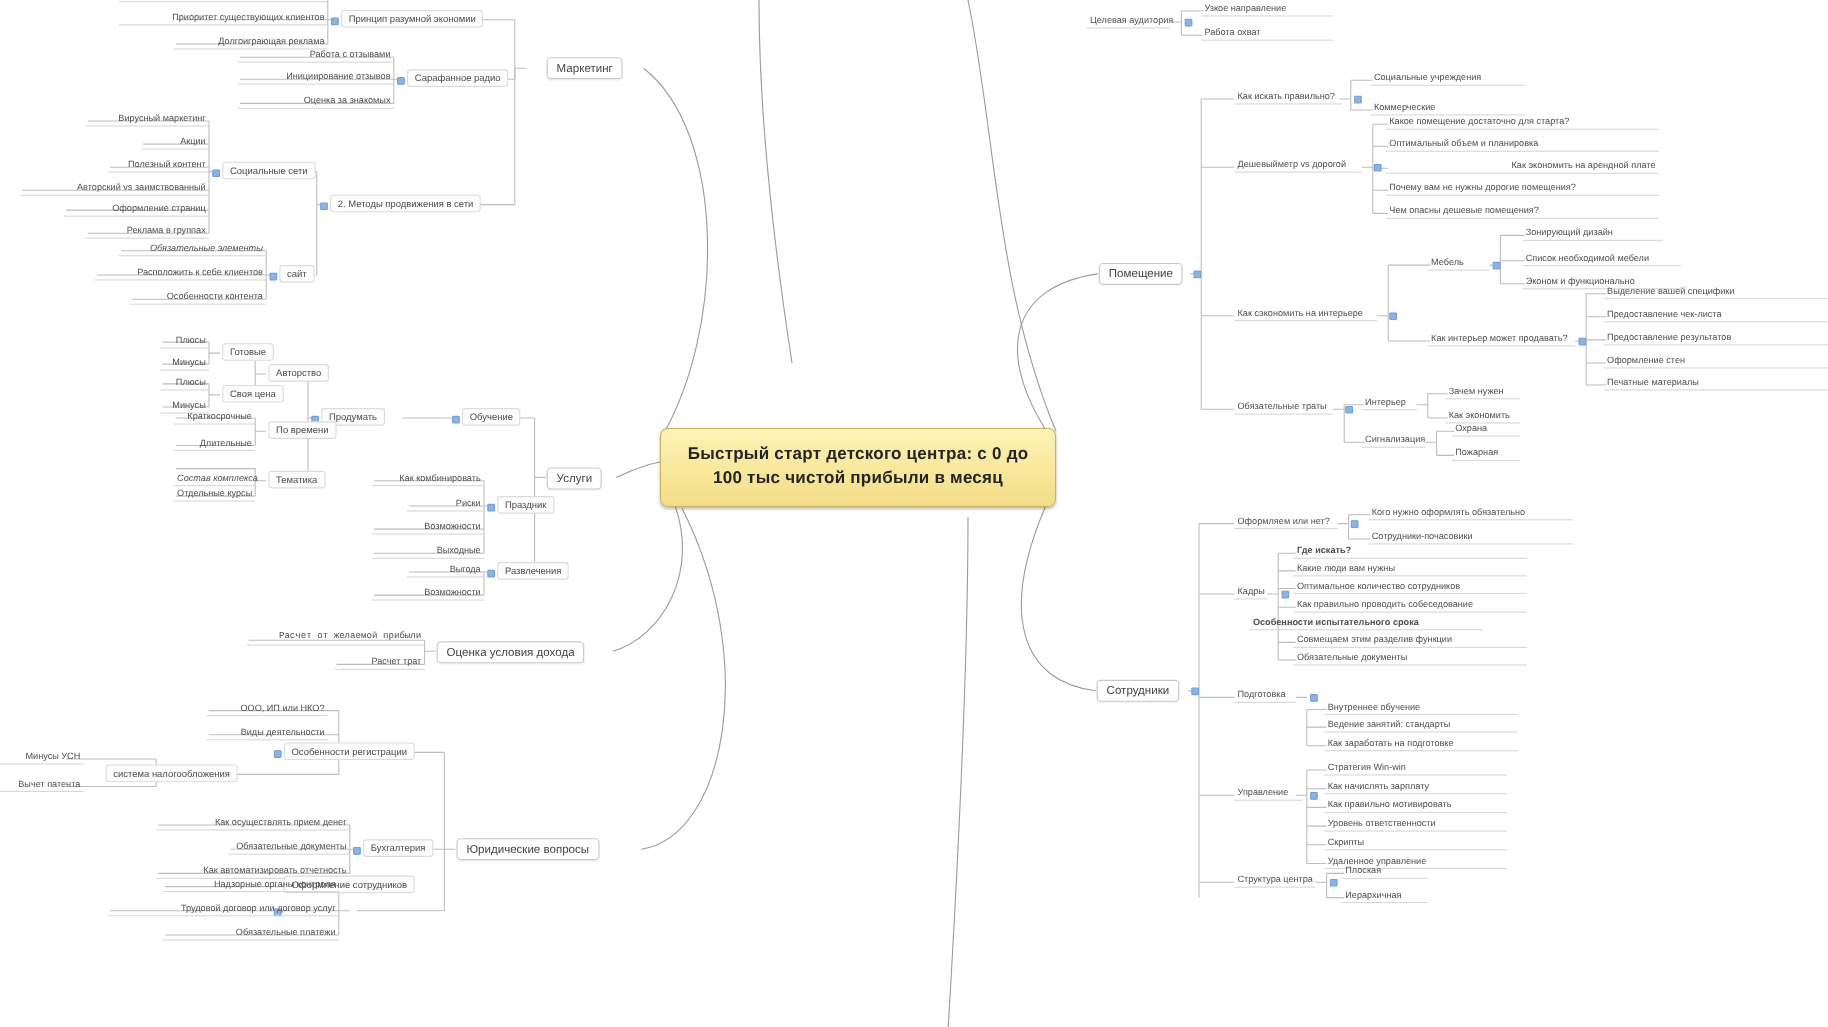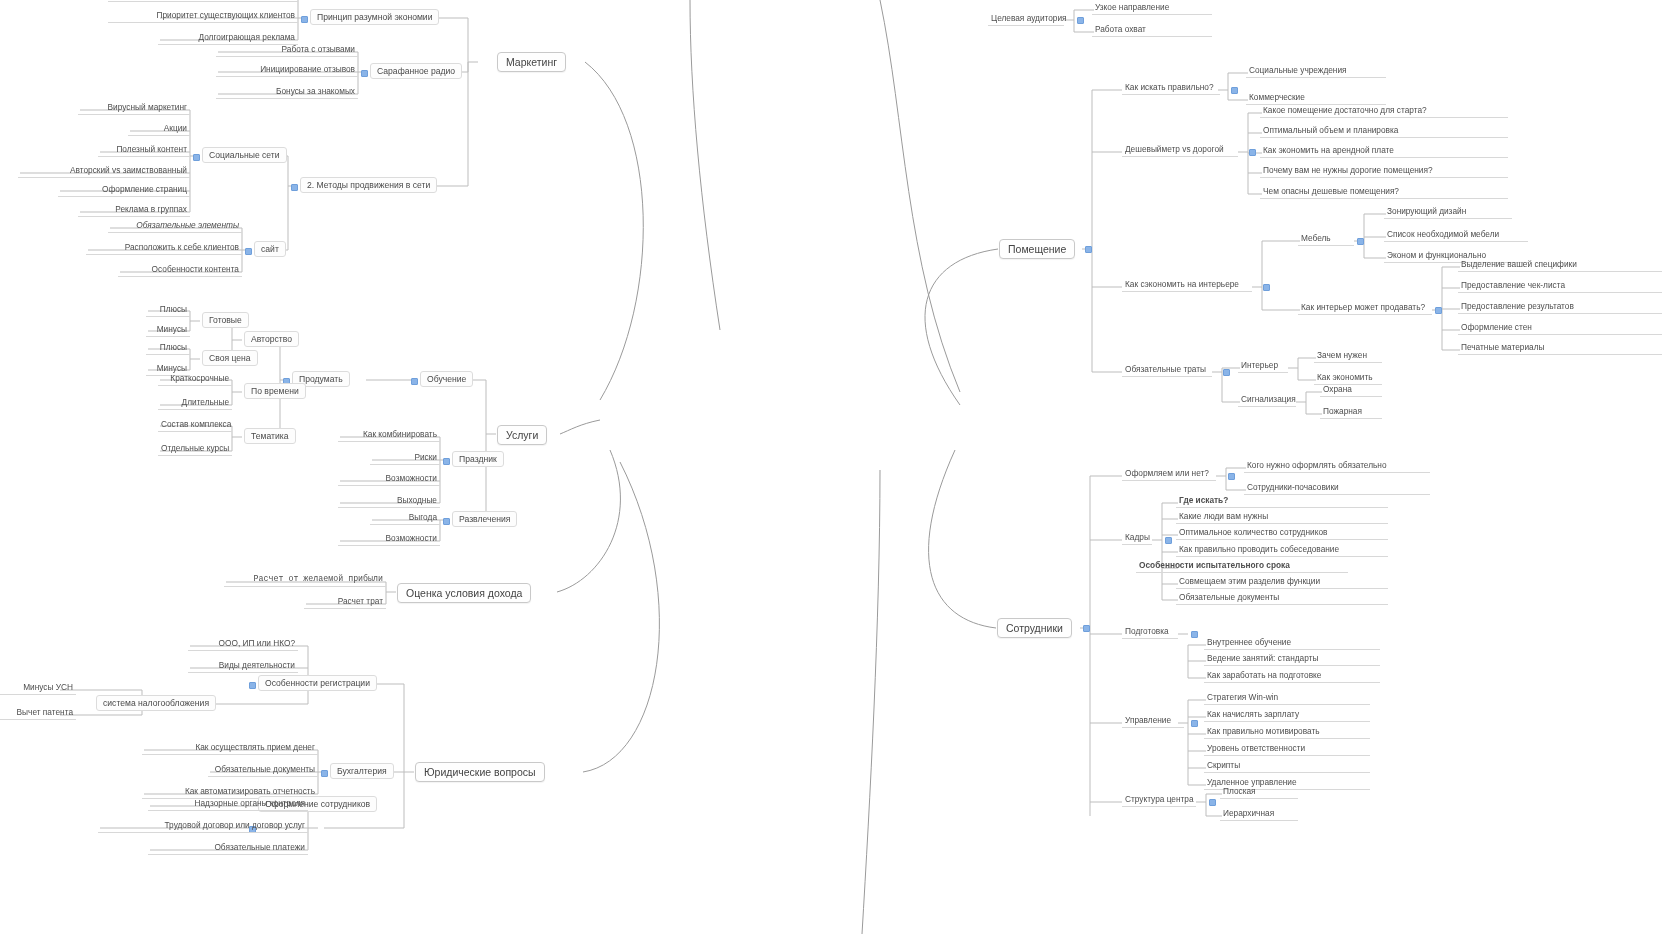--- a/index.html
+++ b/index.html
@@ -347,20 +347,23 @@
     </g>
 
     <g fill="none" stroke="#bdbdbd" stroke-width="1">
       <path d="M 1064 20 L 1074 20"></path>
       <path d="M 1074 10 L 1074 32"></path>
       <path d="M 1074 10 L 1094 10"></path>
         <path d="M 1074 32 L 1094 32"></path>
     </g>
   </svg>
 
+  <div class="root" style="left:600px;top:389px;width:360px;height:72px;">
+    <span>Быстрый старт детского центра: с 0 до 100 тыс чистой прибыли в месяц</span>
+  </div>
 
   <div class="mainnode" style="left:497px;top:52px;">
     <span>Маркетинг</span>
   </div>
 
   <div class="mainnode" style="left:497px;top:425px;">
     <span>Услуги</span>
   </div>
 
   <div class="mainnode" style="left:397px;top:583px;">
@@ -388,21 +391,21 @@
   <div class="leaf l" style="left:108px;top:-12px;width:190px;">Оплата с продаж</div>
   <div class="leaf l" style="left:108px;top:9px;width:190px;">Приоритет существующих клиентов</div>
   <div class="leaf l" style="left:158px;top:31px;width:140px;">Долгоиграющая реклама</div>
 
   <div class="node2" style="left:370px;top:63px;">
     <span>Сарафанное радио</span>
   </div>
   <div class="dot" style="left:361px;top:70px;"></div>
   <div class="leaf l" style="left:216px;top:43px;width:142px;">Работа с отзывами</div>
   <div class="leaf l" style="left:216px;top:63px;width:142px;">Инициирование отзывов</div>
-  <div class="leaf l" style="left:216px;top:85px;width:142px;">Бонусы за знакомых</div>
+  <div class="leaf l" style="left:216px;top:85px;width:142px;">Оценка за знакомых</div>
 
   <div class="node2" style="left:300px;top:177px;">
     <span>2. Методы продвижения в сети</span>
   </div>
   <div class="dot" style="left:291px;top:184px;"></div>
 
   <div class="node2" style="left:202px;top:147px;">
     <span>Социальные сети</span>
   </div>
   <div class="dot" style="left:193px;top:154px;"></div>
@@ -448,21 +451,21 @@
 
   <div class="node2" style="left:244px;top:383px;">
     <span>По времени</span>
   </div>
   <div class="leaf l" style="left:158px;top:372px;width:74px;">Краткосрочные</div>
   <div class="leaf l" style="left:158px;top:396px;width:74px;">Длительные</div>
 
   <div class="node2" style="left:244px;top:428px;">
     <span>Тематика</span>
   </div>
-  <div class="leaf l" style="left:158px;top:418px;width:74px;">Состав комплекса</div>
+  <div class="leaf l" style="left:158px;top:428px;width:74px;font-style:italic;">Состав комплекса</div>
   <div class="leaf l" style="left:158px;top:442px;width:74px;">Отдельные курсы</div>
 
   <div class="node2" style="left:452px;top:451px;">
     <span>Праздник</span>
   </div>
   <div class="dot" style="left:443px;top:458px;"></div>
   <div class="leaf l" style="left:338px;top:428px;width:102px;">Как комбинировать</div>
   <div class="leaf l" style="left:370px;top:451px;width:70px;">Риски</div>
   <div class="leaf l" style="left:338px;top:472px;width:102px;">Возможности</div>
   <div class="leaf l" style="left:338px;top:494px;width:102px;">Выходные</div>
@@ -508,21 +511,21 @@
 
   <div class="leaf r" style="left:1122px;top:81px;width:98px;">Как искать правильно?</div>
   <div class="dot" style="left:1231px;top:87px;"></div>
   <div class="leaf r" style="left:1246px;top:64px;width:140px;">Социальные учреждения</div>
   <div class="leaf r" style="left:1246px;top:91px;width:140px;">Коммерческие</div>
 
   <div class="leaf r" style="left:1122px;top:143px;width:116px;">Дешевыйметр vs дорогой</div>
   <div class="dot" style="left:1249px;top:149px;"></div>
   <div class="leaf r" style="left:1260px;top:104px;width:248px;">Какое помещение достаточно для старта?</div>
   <div class="leaf r" style="left:1260px;top:124px;width:248px;">Оптимальный объем и планировка</div>
-  <div class="leaf r" style="left:1260px;top:144px;width:248px;">Как экономить на арендной плате</div>
+  <div class="leaf r" style="left:1260px;top:144px;width:248px;text-align:right;">Как экономить на арендной плате</div>
   <div class="leaf r" style="left:1260px;top:164px;width:248px;">Почему вам не нужны дорогие помещения?</div>
   <div class="leaf r" style="left:1260px;top:185px;width:248px;">Чем опасны дешевые помещения?</div>
 
   <div class="leaf r" style="left:1122px;top:278px;width:130px;">Как сэкономить на интерьере</div>
   <div class="dot" style="left:1263px;top:284px;"></div>
 
   <div class="leaf r" style="left:1298px;top:232px;width:56px;">Мебель</div>
   <div class="dot" style="left:1357px;top:238px;"></div>
   <div class="leaf r" style="left:1384px;top:205px;width:128px;">Зонирующий дизайн</div>
   <div class="leaf r" style="left:1384px;top:228px;width:144px;">Список необходимой мебели</div>

